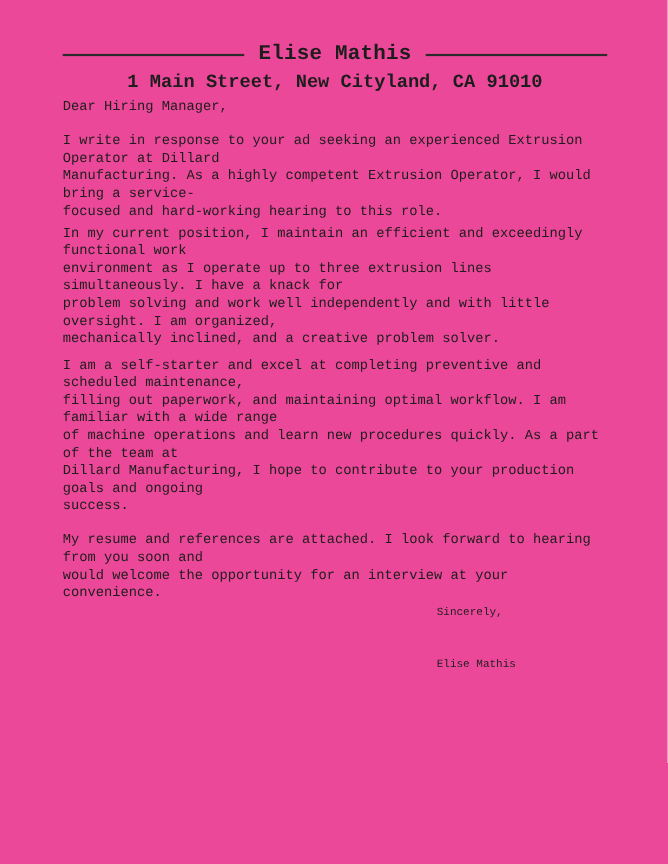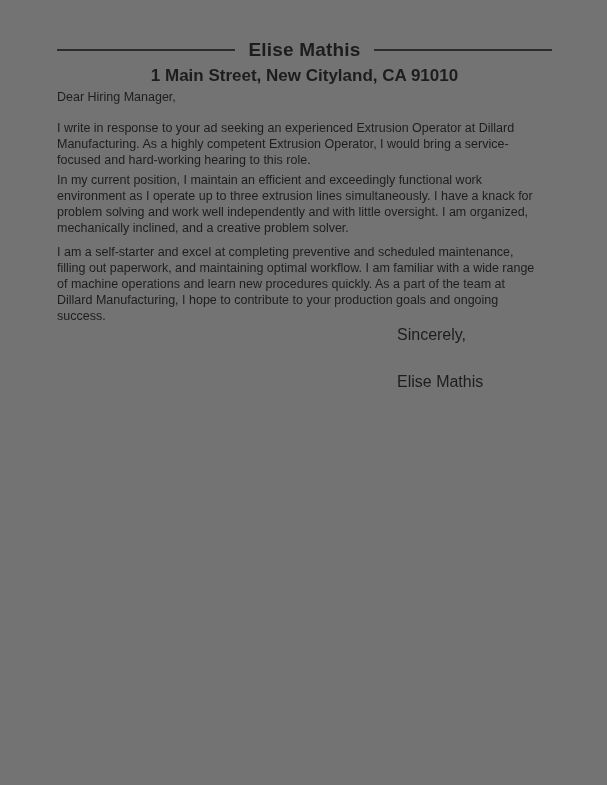--- a/index.html
+++ b/index.html
@@ -5,23 +5,23 @@
   html, body {
     margin: 0;
     padding: 0;
     background: #ffffff;
   }
   .page {
     position: relative;
     width: 607px;
     height: 785px;
     box-sizing: border-box;
-    background: #737373;
+    background: #ec4899;
     color: #1d1d1d;
-    font-family: Liberation Sans, sans-serif;
+    font-family: Liberation Mono, monospace;
     padding: 38px 55px 0 57px;
     overflow: hidden;
   }
   
   .name-row {
     display: flex;
     align-items: center;
     gap: 13px;
     height: 23px;
   }
@@ -57,21 +57,21 @@
     margin: 15px 0 0 0;
     font-size: 12.5px;
     line-height: 16px;
     white-space: pre-line; 
   }
   .para:nth-of-type(1) { margin-top: 5px; }
   .para:nth-of-type(3) { margin-top: 4px; }
   .para:nth-of-type(4) { margin-top: 8px; }
   .closing-block {
     margin: 3px 0 0 340px;
-    font-size: 16px;
+    font-size: 10px;
     line-height: 16px;
   }
   .closing-phrase { margin: 0; }
   .signature-name { margin: 31px 0 0 0; }
 </style>
 </head>
 <body>
 
 <div class="page">
 
@@ -94,20 +94,22 @@
 focused and hard-working hearing to this role.</p>
     <p class="para">In my current position, I maintain an efficient and exceedingly functional work
 environment as I operate up to three extrusion lines simultaneously. I have a knack for
 problem solving and work well independently and with little oversight. I am organized,
 mechanically inclined, and a creative problem solver.</p>
     <p class="para">I am a self-starter and excel at completing preventive and scheduled maintenance,
 filling out paperwork, and maintaining optimal workflow. I am familiar with a wide range
 of machine operations and learn new procedures quickly. As a part of the team at
 Dillard Manufacturing, I hope to contribute to your production goals and ongoing
 success.</p>
+    <p class="para">My resume and references are attached. I look forward to hearing from you soon and
+would welcome the opportunity for an interview at your convenience.</p>
 
     <div class="closing-block">
       <p class="closing-phrase">Sincerely,</p>
       <p class="signature-name">Elise Mathis</p>
     </div>
   </div>
 
 </div>
 
 </body></html>

